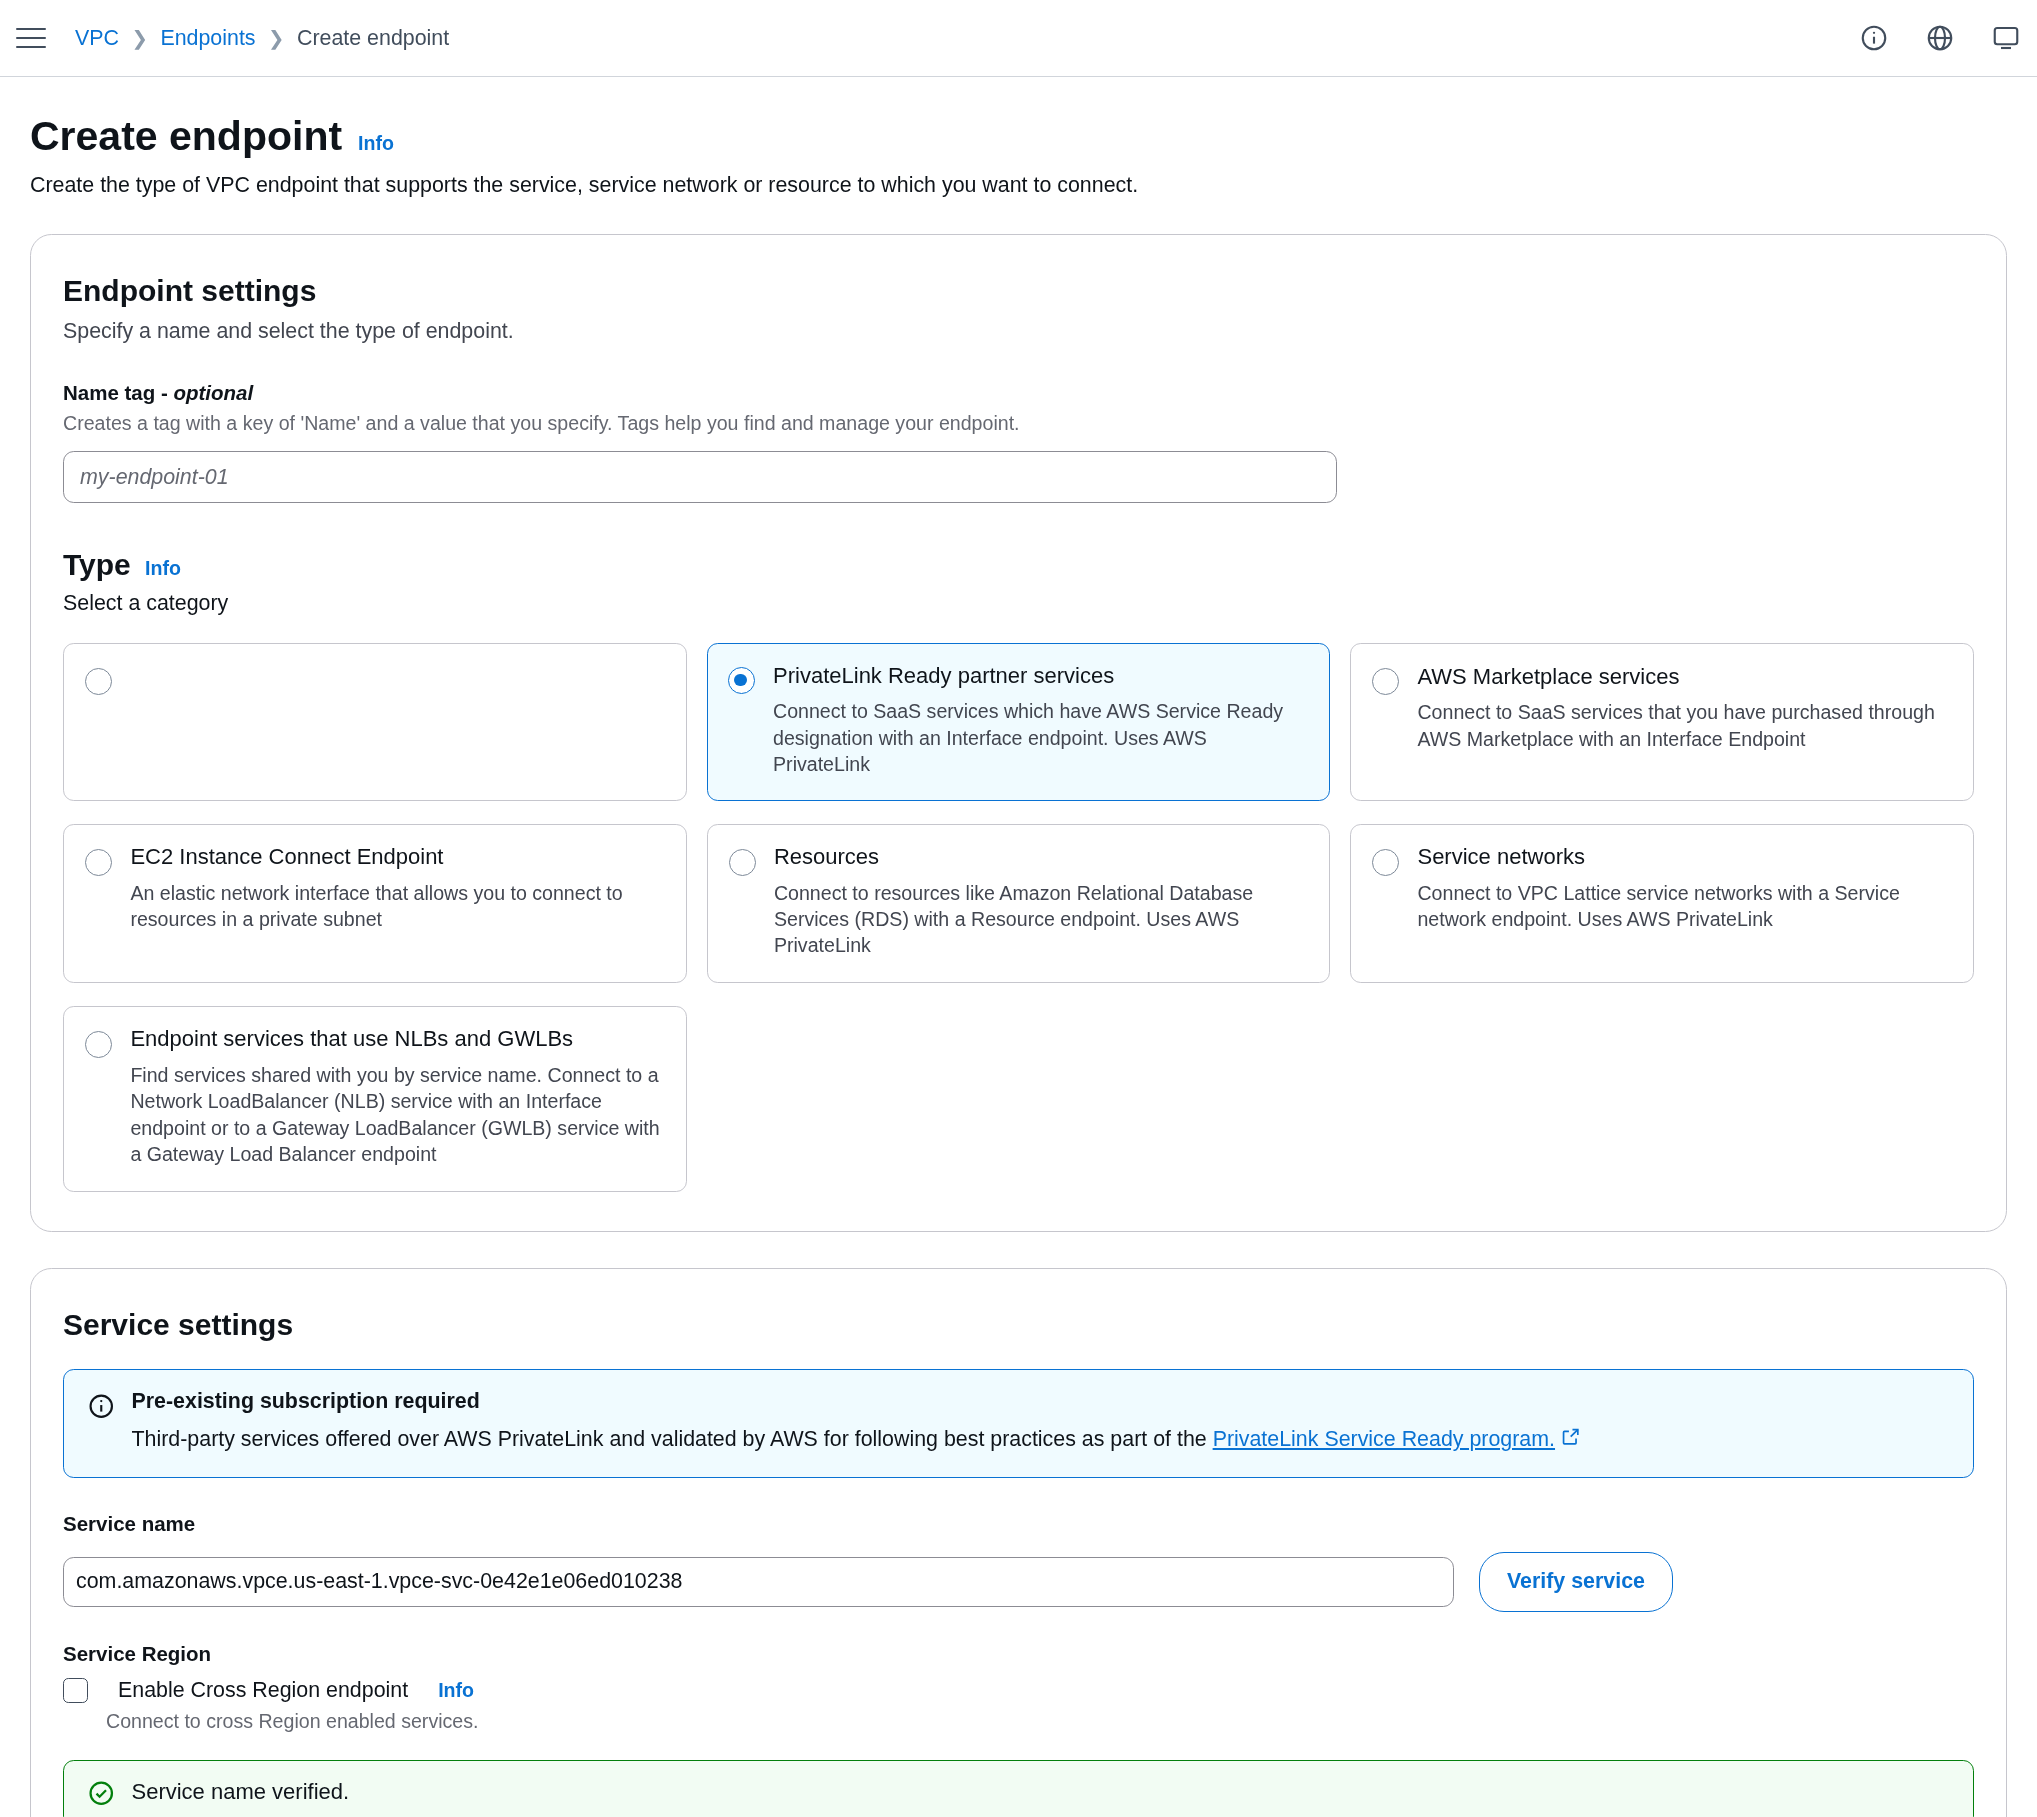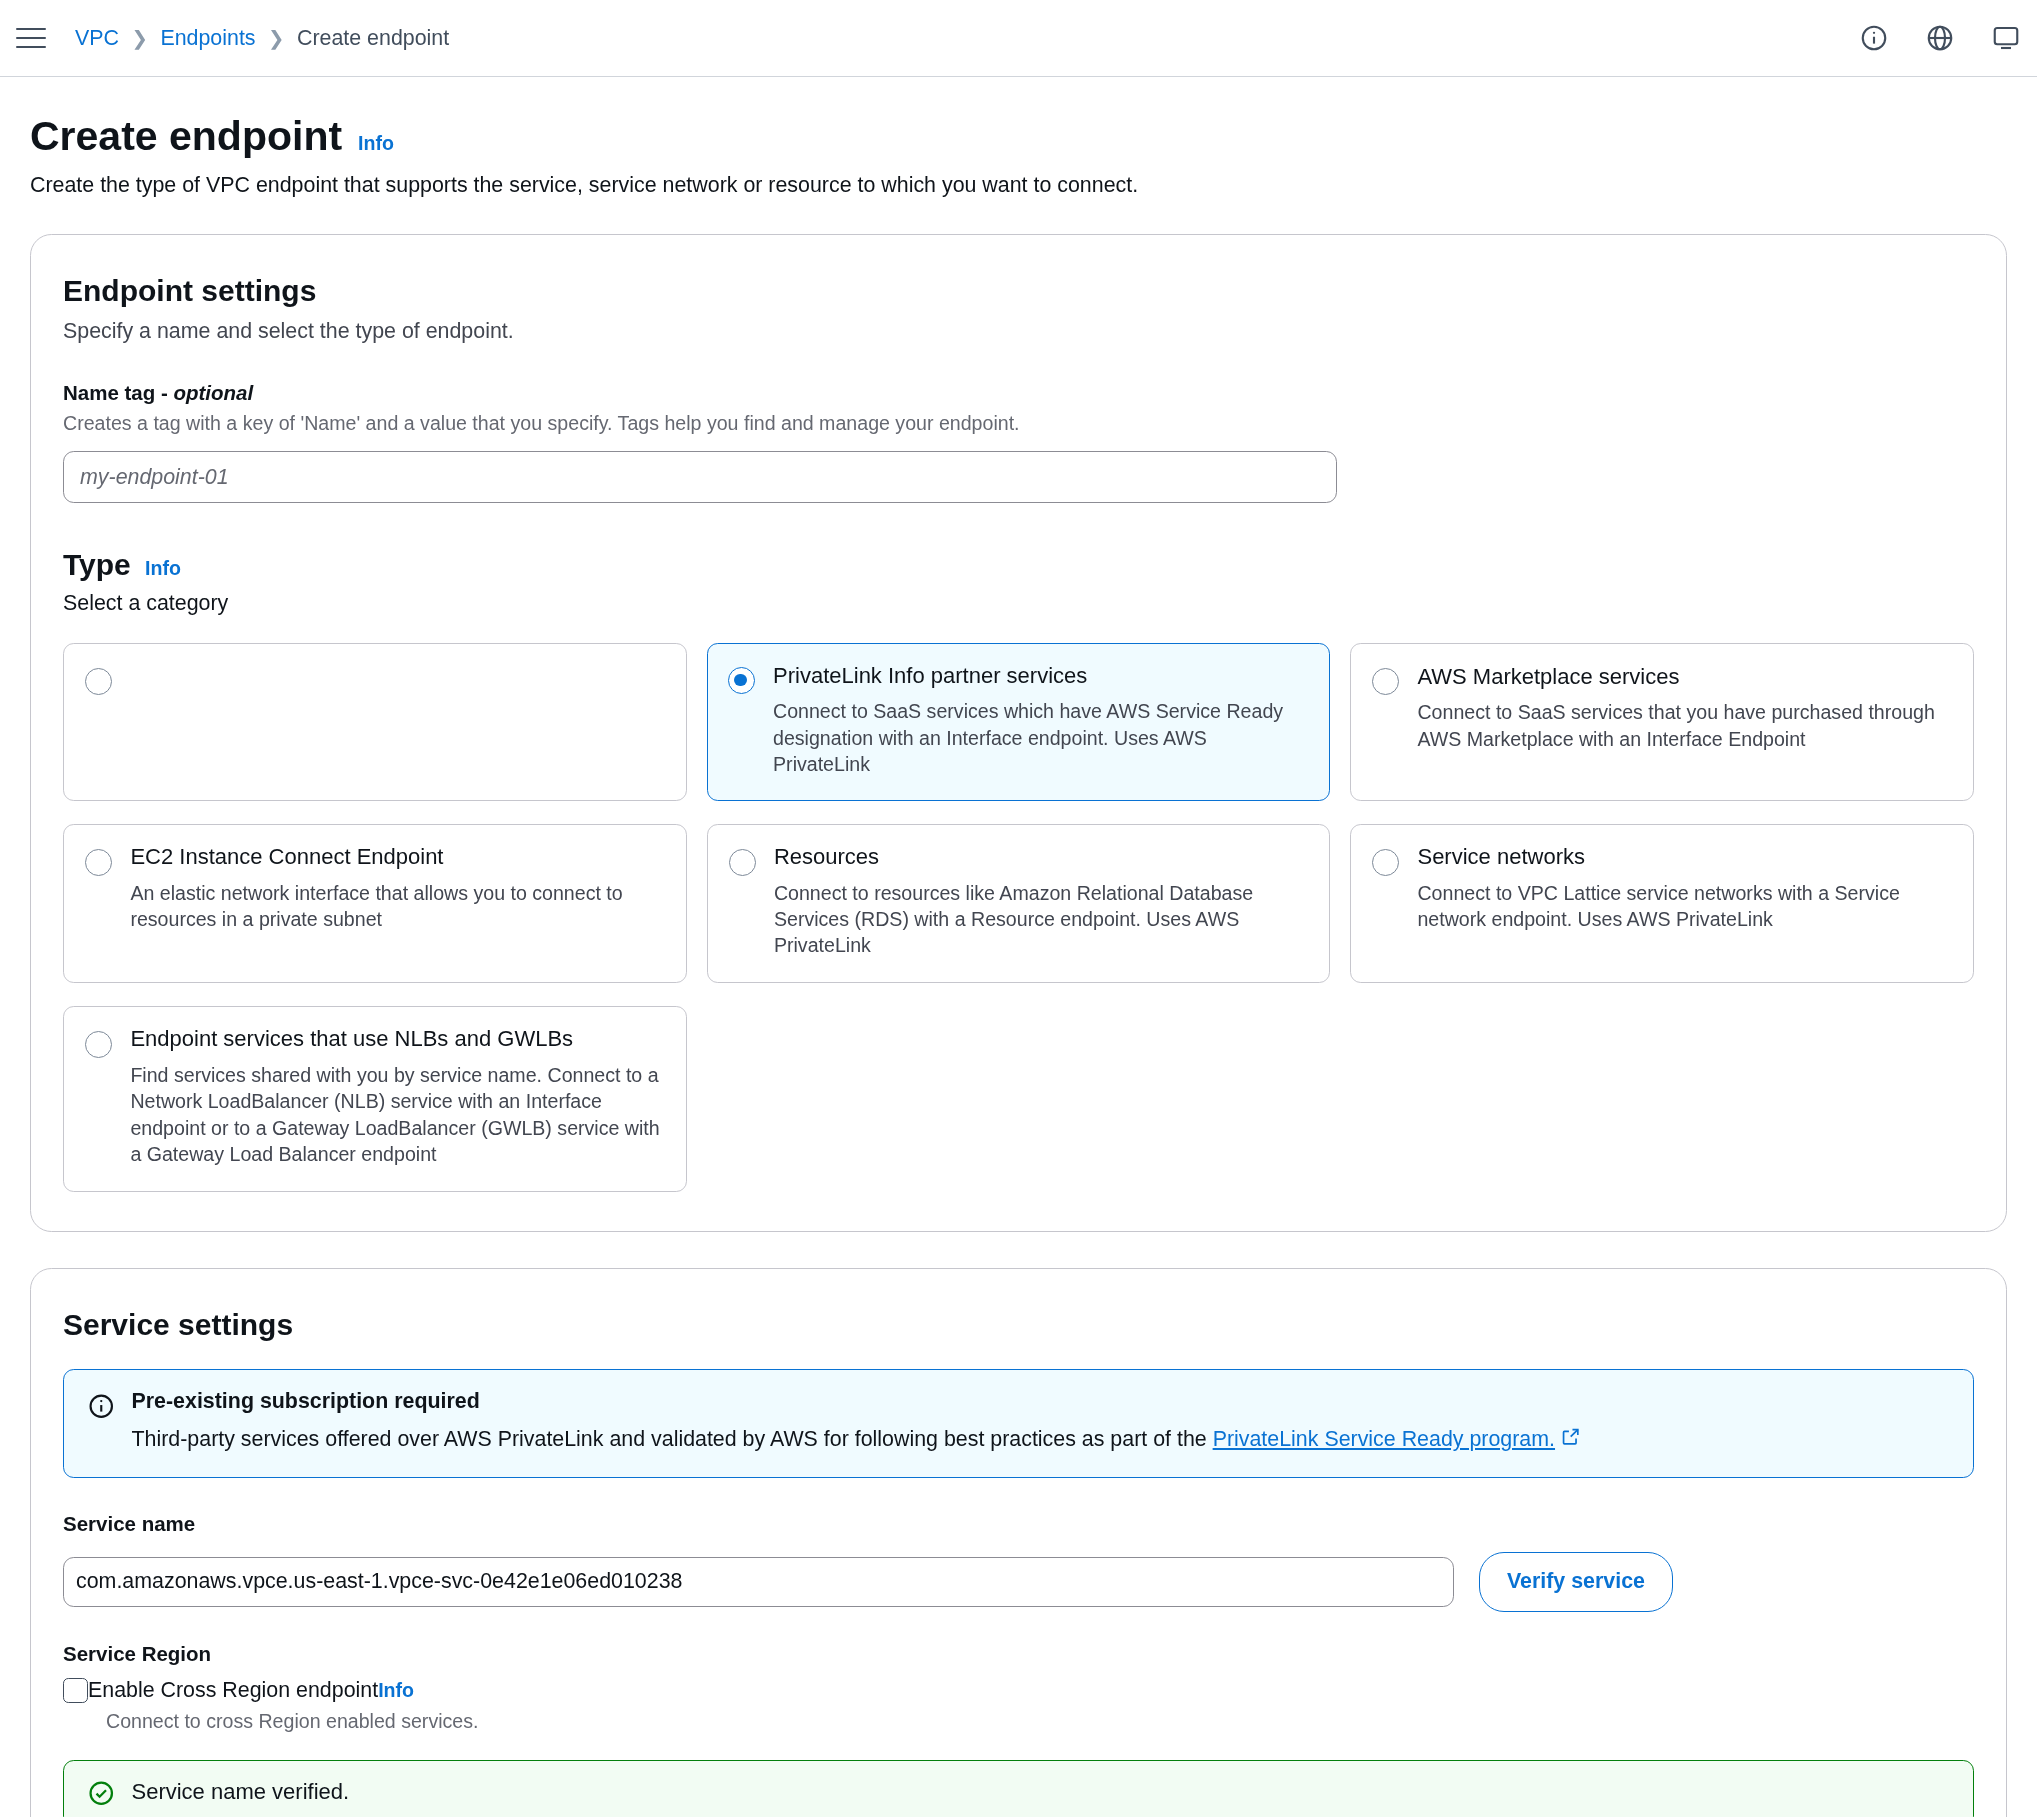--- a/index.html
+++ b/index.html
@@ -282,21 +282,21 @@
     font-size: 21.4px;
     font-weight: bold;
     font-family: "Liberation Sans", sans-serif;
     cursor: pointer;
     white-space: nowrap;
   }
 
   .checkbox-row {
     display: flex;
     align-items: center;
-    gap: 0;
+    gap: 30px;
     margin-top: 12.5px;
   }
   .checkbox {
     width: 25px;
     height: 25px;
     border: 1.8px solid #414d5c;
     border-radius: 5.3px;
     background: #ffffff;
     flex: 0 0 auto;
     cursor: pointer;
@@ -386,21 +386,21 @@
 
     <div class="tiles">
 
       <div class="tile">
         <div class="radio"></div>
       </div>
 
       <div class="tile selected">
         <div class="radio"></div>
         <div class="tile-body">
-          <div class="tile-title">PrivateLink Info partner services</div>
+          <div class="tile-title">PrivateLink Ready partner services</div>
           <div class="tile-desc">Connect to SaaS services which have AWS Service Ready designation with an Interface endpoint. Uses AWS PrivateLink</div>
         </div>
       </div>
 
       <div class="tile">
         <div class="radio"></div>
         <div class="tile-body">
           <div class="tile-title">AWS Marketplace services</div>
           <div class="tile-desc">Connect to SaaS services that you have purchased through AWS Marketplace with an Interface Endpoint</div>
         </div>

